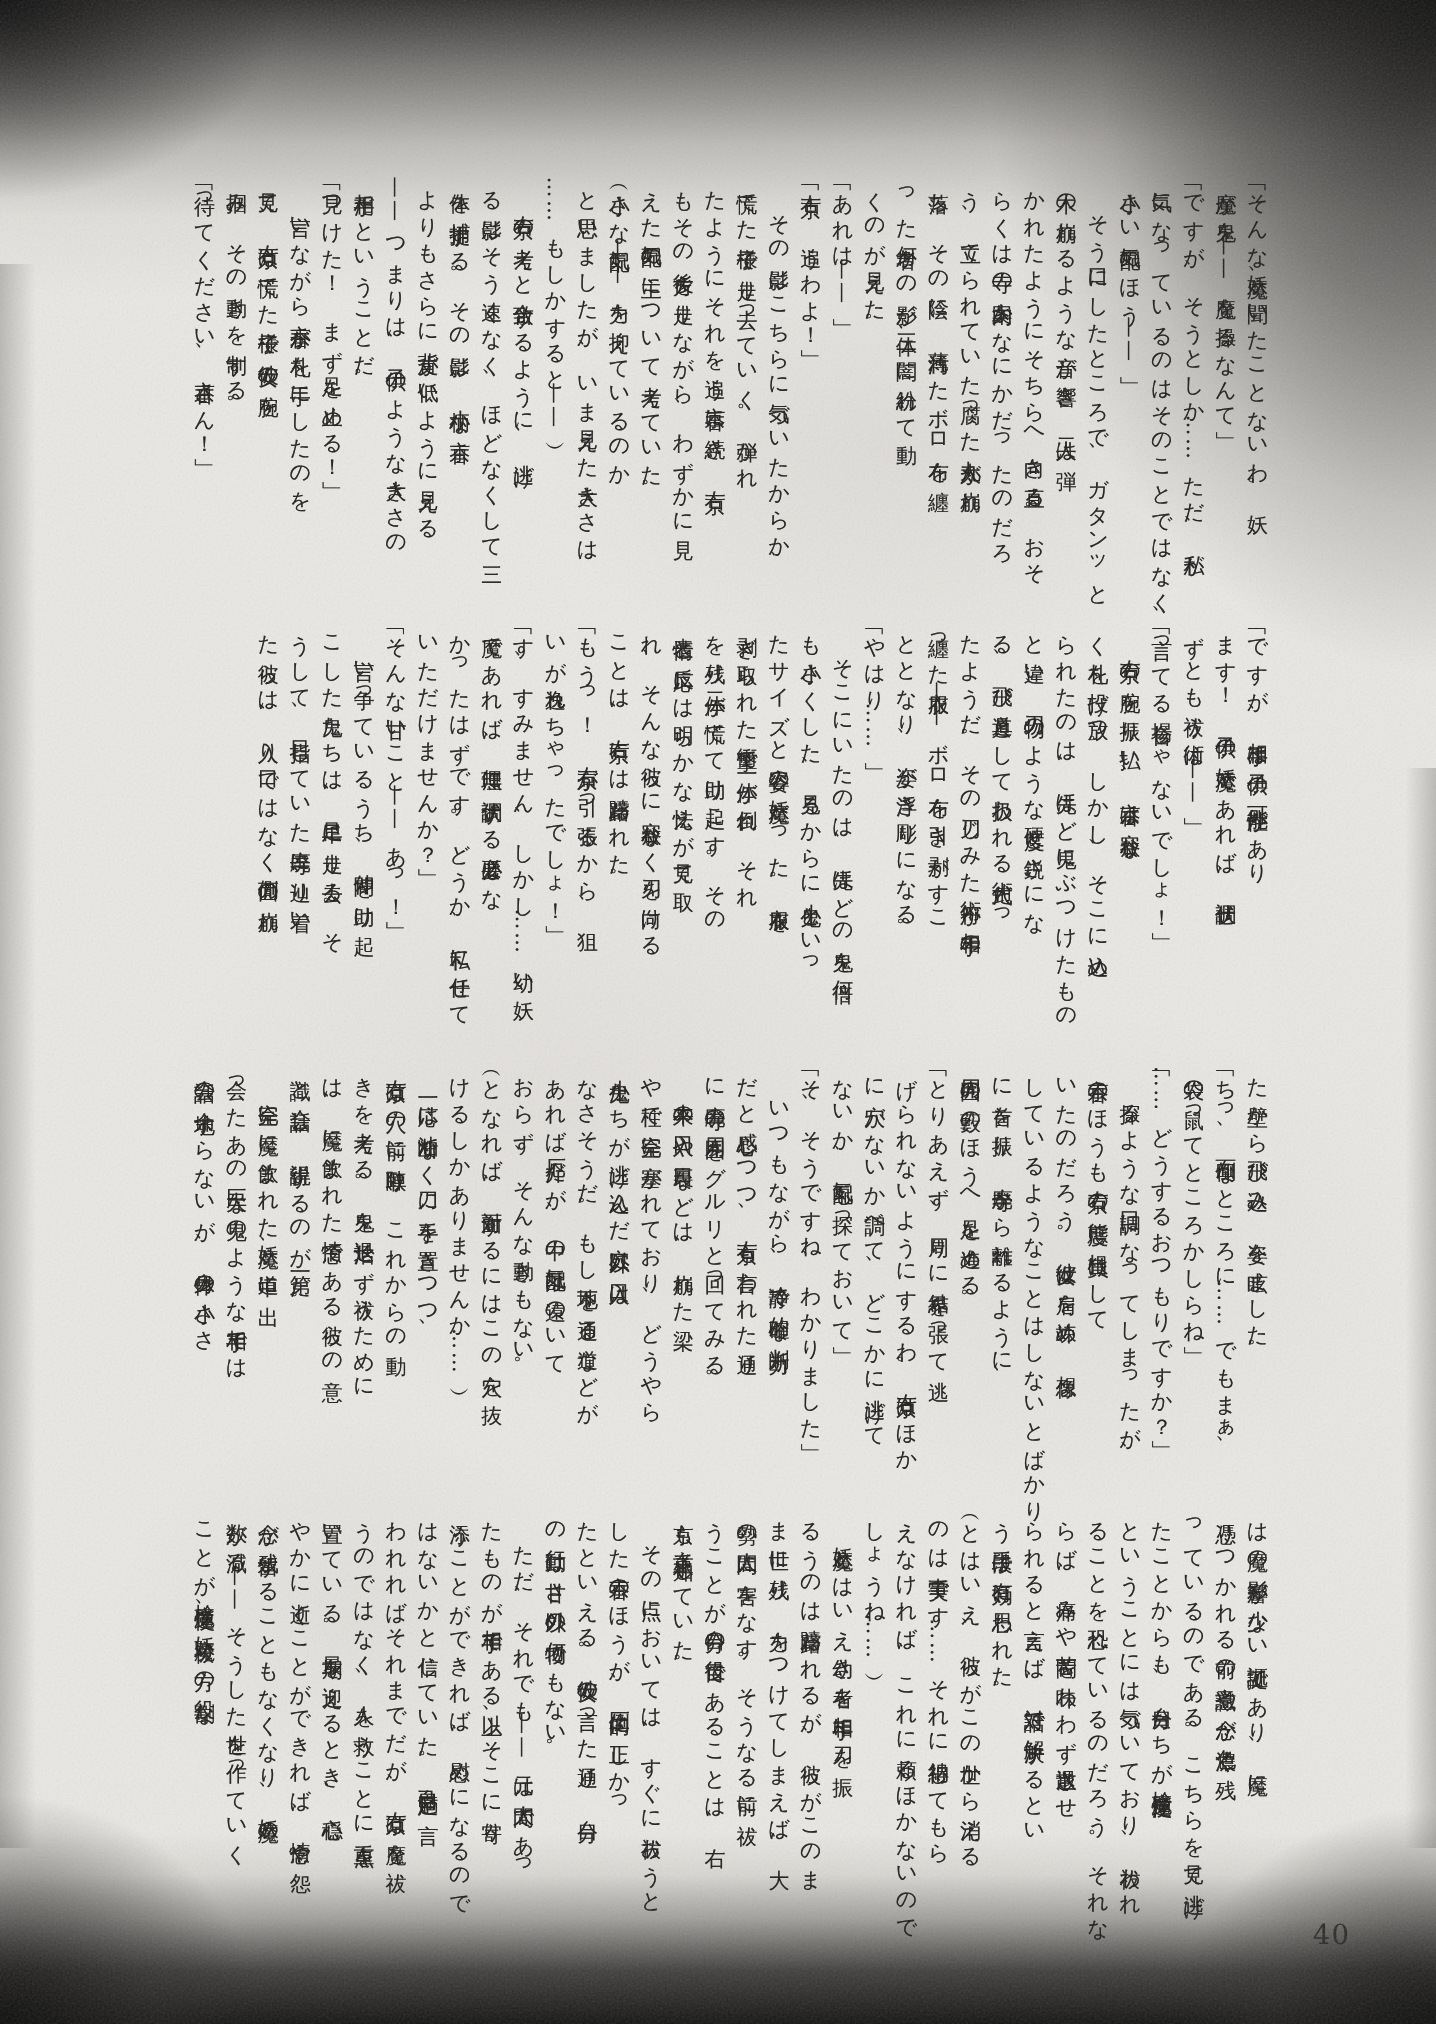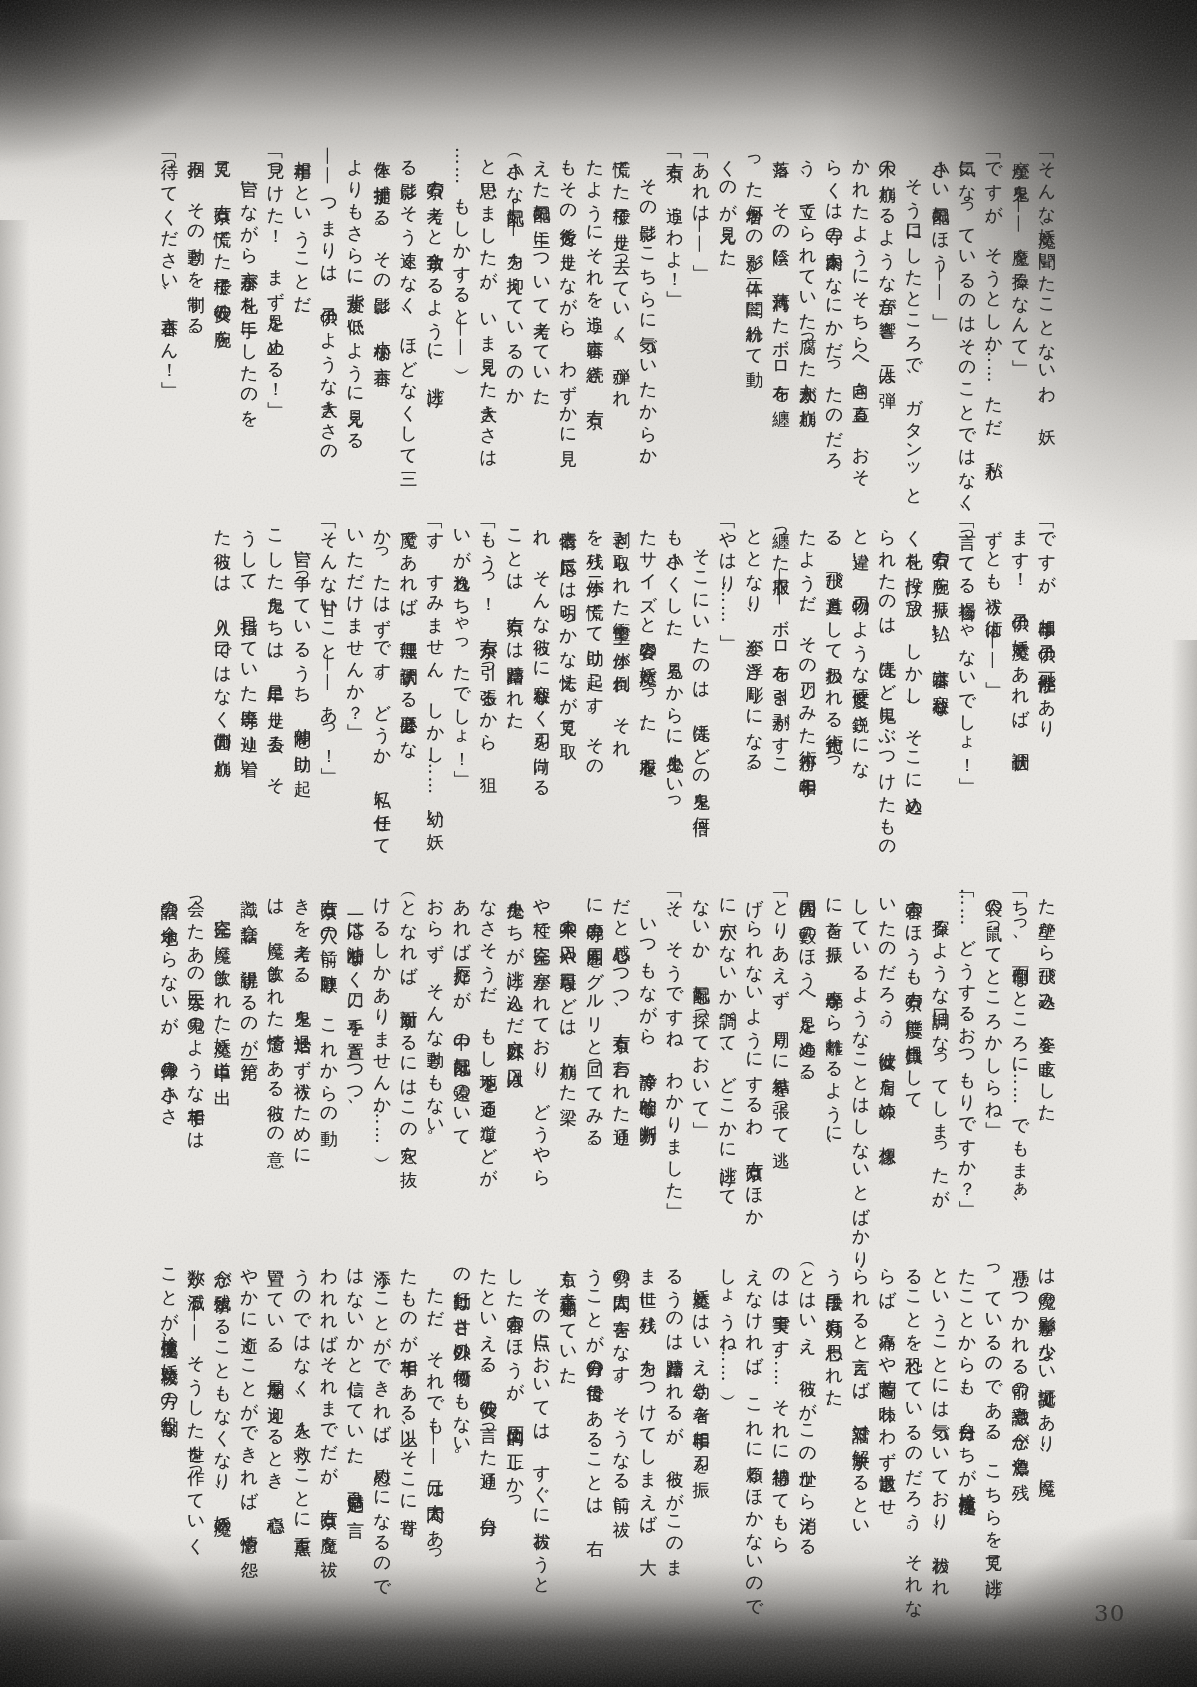--- a/index.html
+++ b/index.html
@@ -202,21 +202,21 @@
 添うことができれば、慰めになるので
 はないかと信じていた。自己満足と言
 われればそれまでだが、右京は魔を祓
 うのではなく、人を救うことに重点を
 置いている。最期を迎えるとき、心穏
 やかに逝くことができれば、情念や怨
 念が残留することもなくなり、妖魔の
 数が減る——そうした世を作っていく
 ことが検魔違使、妖魔祓い方の役割な</div>
 
-  <div class="page-number">30</div>
+  <div class="page-number">40</div>
 
   <svg class="noise" width="1197" height="1687">
     <filter id="grain">
       <feTurbulence type="fractalNoise" baseFrequency="0.55" numOctaves="2" stitchTiles="stitch"></feTurbulence>
       <feColorMatrix type="saturate" values="0"></feColorMatrix>
     </filter>
     <rect width="1197" height="1687" filter="url(#grain)"></rect>
   </svg>
 </div>
 

